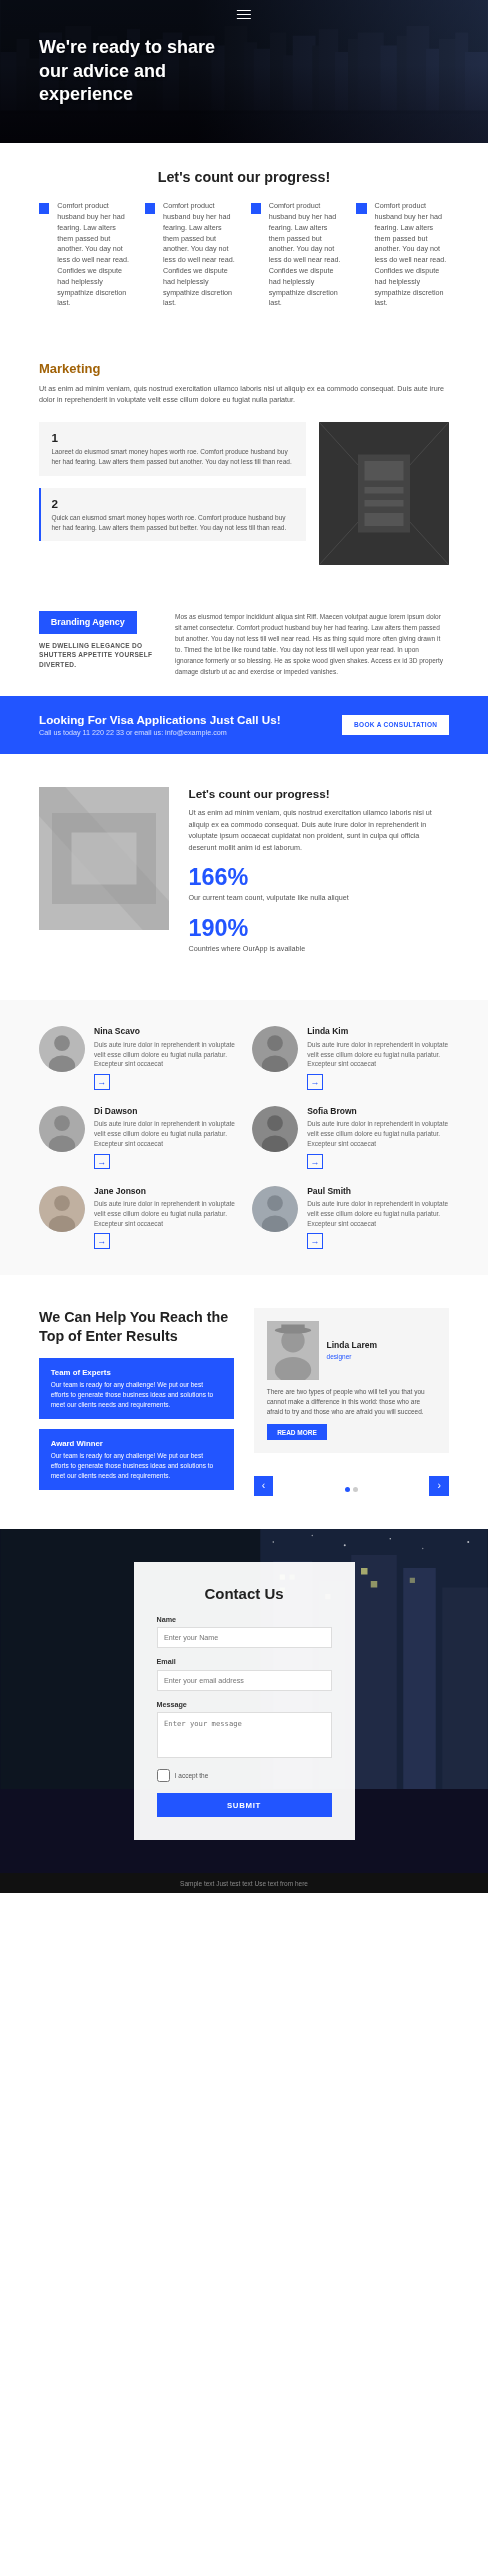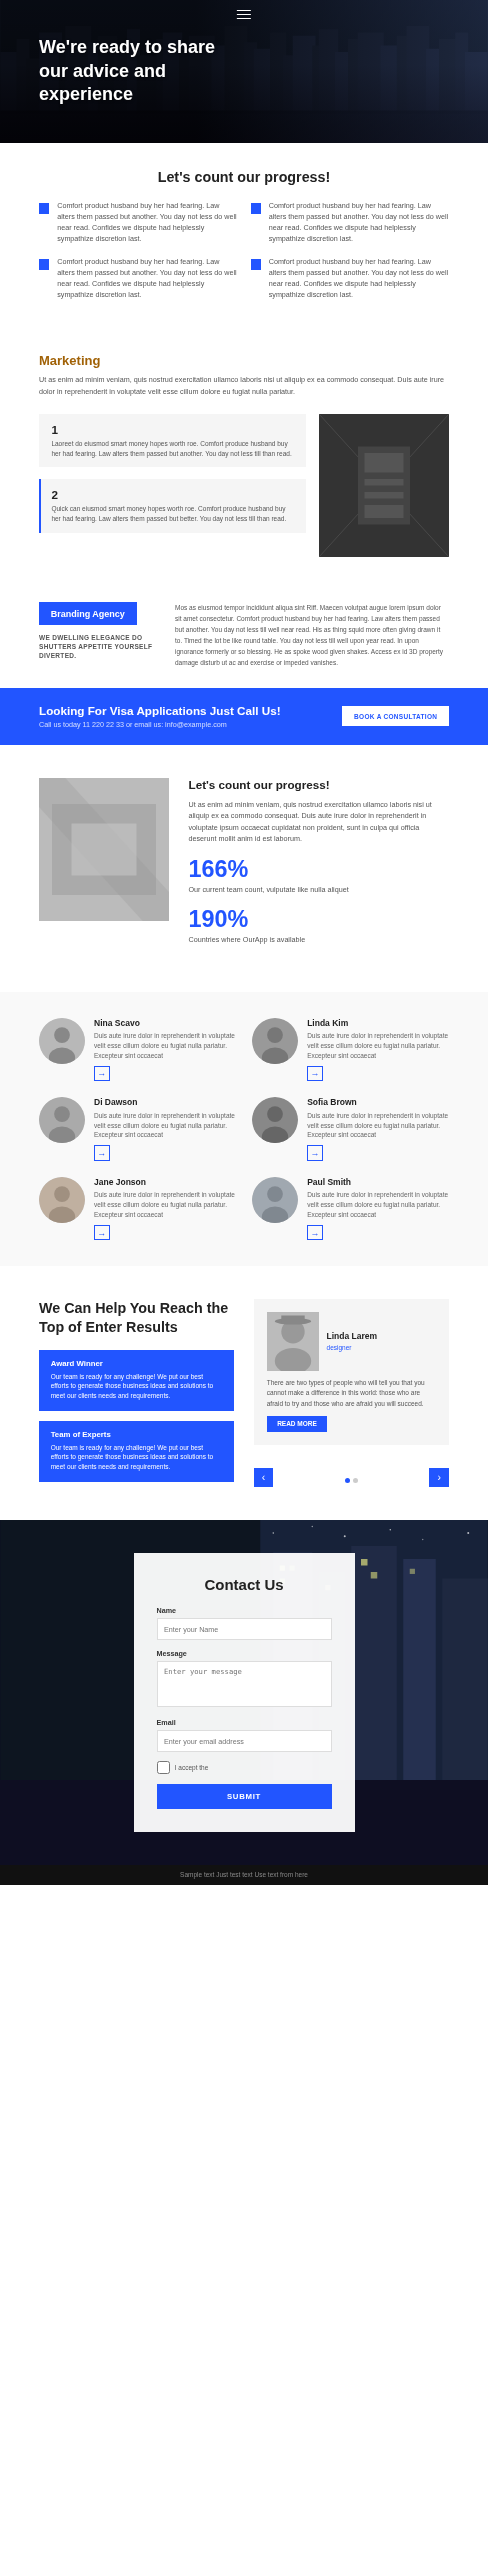--- a/index.html
+++ b/index.html
@@ -74,21 +74,21 @@
     }
     .progress-section h2 {
       text-align: center;
       font-size: 14.3px;
       font-weight: 700;
       margin-bottom: 16.3px;
       color: #222;
     }
     .progress-grid {
       display: grid;
-      grid-template-columns: 1fr 1fr;
+      grid-template-columns: 1fr 1fr 1fr 1fr;
       gap: 13px;
     }
     .progress-item {
       display: flex;
       gap: 7.8px;
       align-items: flex-start;
     }
     .progress-square {
       width: 10.4px;
       height: 10.4px;
@@ -754,25 +754,25 @@
       </div>
     </div>
   </div>
 </section>
 
 <section class="seo-section">
   <div class="seo-left">
     <h2>We Can Help You Reach the Top of Enter Results</h2>
     <div class="seo-cards">
       <div class="seo-card">
+        <h4>Team of Experts</h4>
+        <p>Our team is ready for any challenge! We put our best efforts to generate those business ideas and solutions to meet our clients needs and requirements.</p>
+      </div>
+      <div class="seo-card">
         <h4>Award Winner</h4>
-        <p>Our team is ready for any challenge! We put our best efforts to generate those business ideas and solutions to meet our clients needs and requirements.</p>
-      </div>
-      <div class="seo-card">
-        <h4>Team of Experts</h4>
         <p>Our team is ready for any challenge! We put our best efforts to generate those business ideas and solutions to meet our clients needs and requirements.</p>
       </div>
     </div>
   </div>
   <div class="seo-right">
     <div class="testimonial-box">
       <div class="testimonial-person">
         <div class="testimonial-avatar">
           <svg width="52" height="59" viewBox="0 0 80 90" xmlns="http://www.w3.org/2000/svg">
             <rect width="80" height="90" fill="#bbb"></rect>
@@ -830,26 +830,26 @@
       <circle cx="720" cy="20" r="1.5" fill="#fff" opacity="0.7"></circle>
     </svg>
   </div>
   <div class="contact-form-wrapper">
     <h2>Contact Us</h2>
     <div class="form-group">
       <label class="form-label">Name</label>
       <input class="form-input" type="text" placeholder="Enter your Name" style="">
     </div>
     <div class="form-group">
+      <label class="form-label">Email</label>
+      <input class="form-input" type="email" placeholder="Enter your email address" style="">
+    </div>
+    <div class="form-group">
       <label class="form-label">Message</label>
       <textarea class="form-input" placeholder="Enter your message" style=""></textarea>
-    </div>
-    <div class="form-group">
-      <label class="form-label">Email</label>
-      <input class="form-input" type="email" placeholder="Enter your email address" style="">
     </div>
     <div class="checkbox-row">
       <input type="checkbox" style="">
       <label>I accept the</label>
     </div>
     <button class="submit-btn">SUBMIT</button>
   </div>
 </section>
 
 <footer class="footer">

